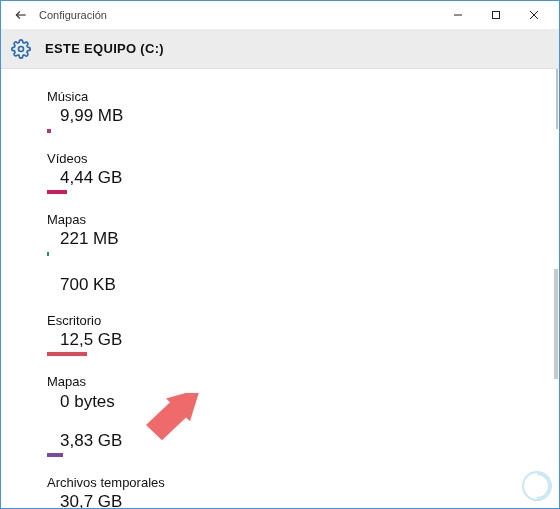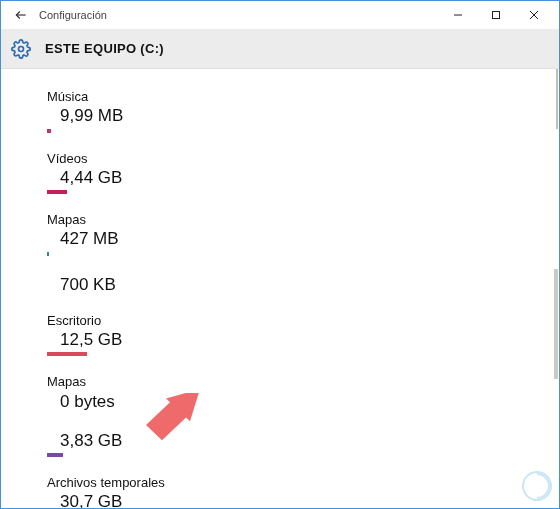--- a/index.html
+++ b/index.html
@@ -187,21 +187,21 @@
     </div>
 
     <div class="item">
       <div class="label">Vídeos</div>
       <div class="size">4,44 GB</div>
       <div class="bar" style="width: 20px; background: rgb(200, 29, 94);"></div>
     </div>
 
     <div class="item">
       <div class="label">Mapas</div>
-      <div class="size">427 MB</div>
+      <div class="size">221 MB</div>
       <div class="bar" style="width: 2px; background: rgb(42, 138, 138);"></div>
     </div>
 
     <div class="item">
       <div class="size">700 KB</div>
       <div class="bar" style="width: 0px; background: transparent; height: 0px;"></div>
     </div>
 
     <div class="item">
       <div class="label">Escritorio</div>

